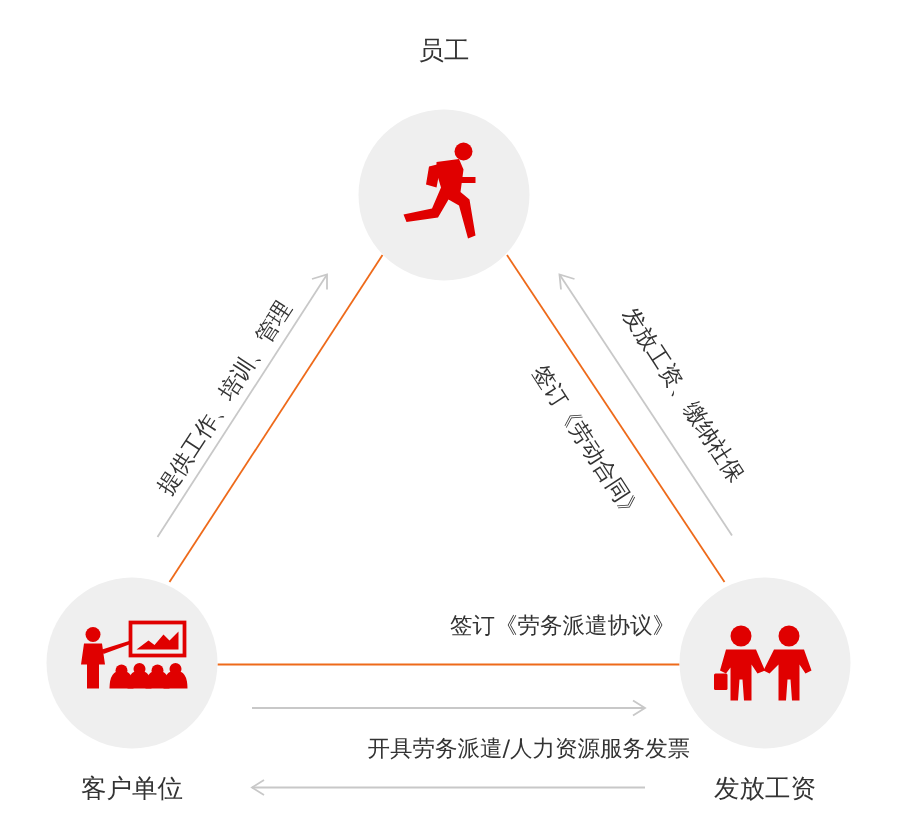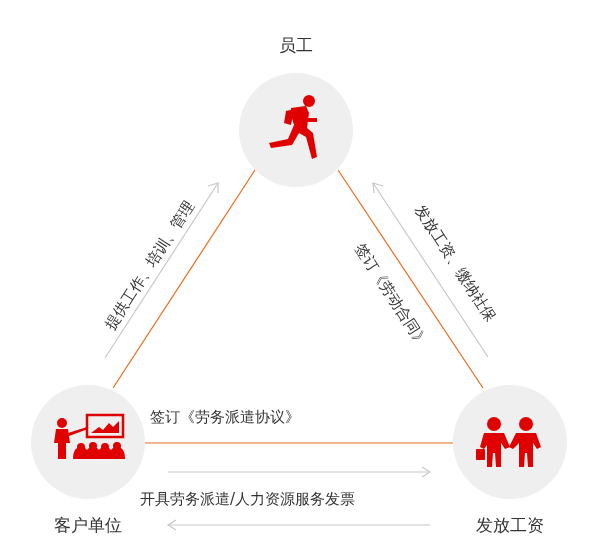--- a/index.html
+++ b/index.html
@@ -32,21 +32,21 @@
       <line x1="168" y1="472" x2="430" y2="472"></line>
       <polyline points="422,467 430,472 422,477"></polyline>
     </g>
     <g>
       <line x1="168" y1="525" x2="430" y2="525"></line>
       <polyline points="176,520 168,525 176,530"></polyline>
     </g>
   </g>
 </svg>
 
-<div class="node-label" style="left:296px;top:34px;">员工</div>
+<div class="node-label" style="left:296px;top:22px;">员工</div>
 <div class="circle" style="left:239px;top:73px;">
   <svg width="114" height="114" viewBox="0 0 114 114">
     <g fill="#e00000">
       <circle cx="70" cy="28" r="6"></circle>
       <path d="M52 35 L67 33 L70 40 L68 55 L74 60 L78 84 L73 86 L67 64 L60 60 L53 72 L32 75 L30 70 L49 66 L55 52 L52 42 Z"></path>
       <path d="M47 38 L55 36 L52 52 L45 50 Z"></path>
       <path d="M68 45 L78 45 L78 49 L68 49 Z"></path>
     </g>
   </svg>
 </div>
@@ -81,14 +81,14 @@
       <path d="M63 48 L83 48 L88 62 L84 64 L80 58 L80 82 L75 82 L74 68 L72 68 L71 82 L66 82 L66 58 L60 64 L56 62 Z"></path>
       <rect x="23" y="64" width="9" height="11" rx="1"></rect>
     </g>
   </svg>
 </div>
 <div class="node-label" style="left:510px;top:514px;">发放工资</div>
 
 <div class="edge-label" style="left:60px;top:256px;width:180px;text-align:center;transform:rotate(-57deg);">提供工作、培训、管理</div>
 <div class="edge-label" style="left:316px;top:286px;width:150px;text-align:center;transform:rotate(57deg);">签订《劳动合同》</div>
 <div class="edge-label" style="left:370px;top:254px;width:170px;text-align:center;transform:rotate(57deg);">发放工资、缴纳社保</div>
-<div class="edge-label" style="left:150px;top:408px;width:300px;text-align:left;">签订《劳务派遣协议》</div>
-<div class="edge-label" style="left:140px;top:490px;width:320px;text-align:left;">开具劳务派遣/人力资源服务发票</div>
+<div class="edge-label" style="left:150px;top:408px;width:300px;text-align:right;">签订《劳务派遣协议》</div>
+<div class="edge-label" style="left:140px;top:490px;width:320px;text-align:right;">开具劳务派遣/人力资源服务发票</div>
 
 </body></html>

